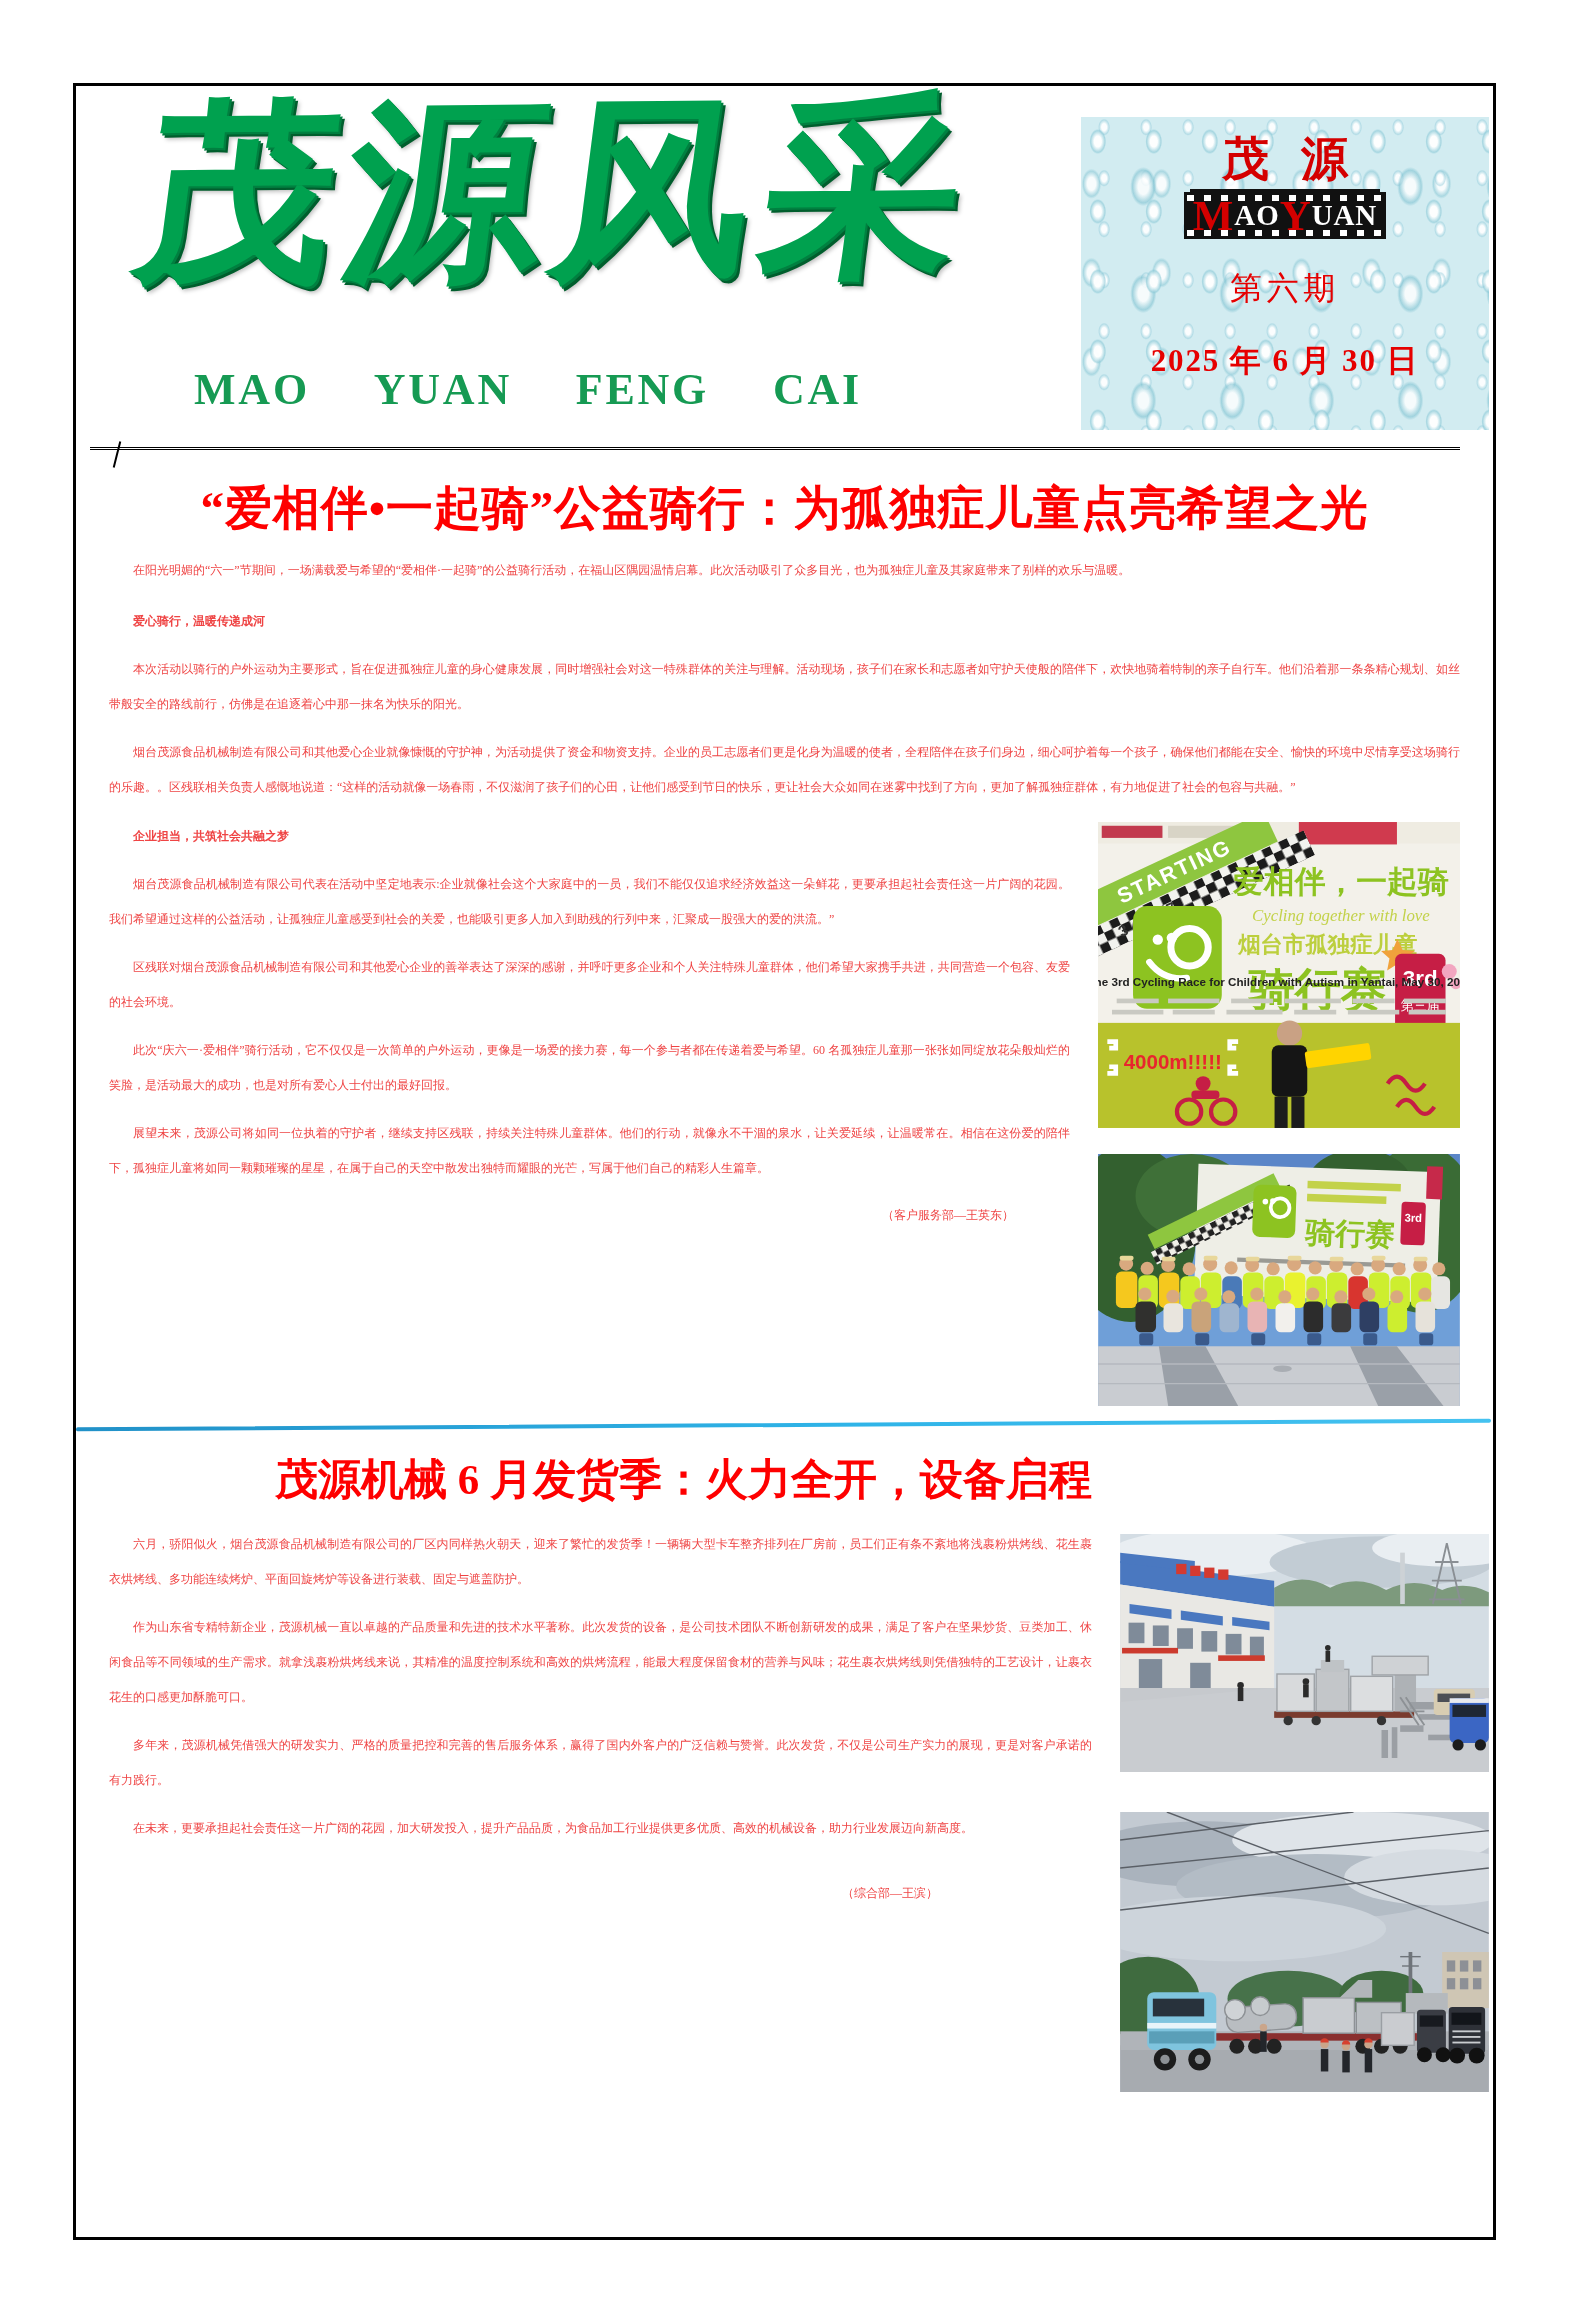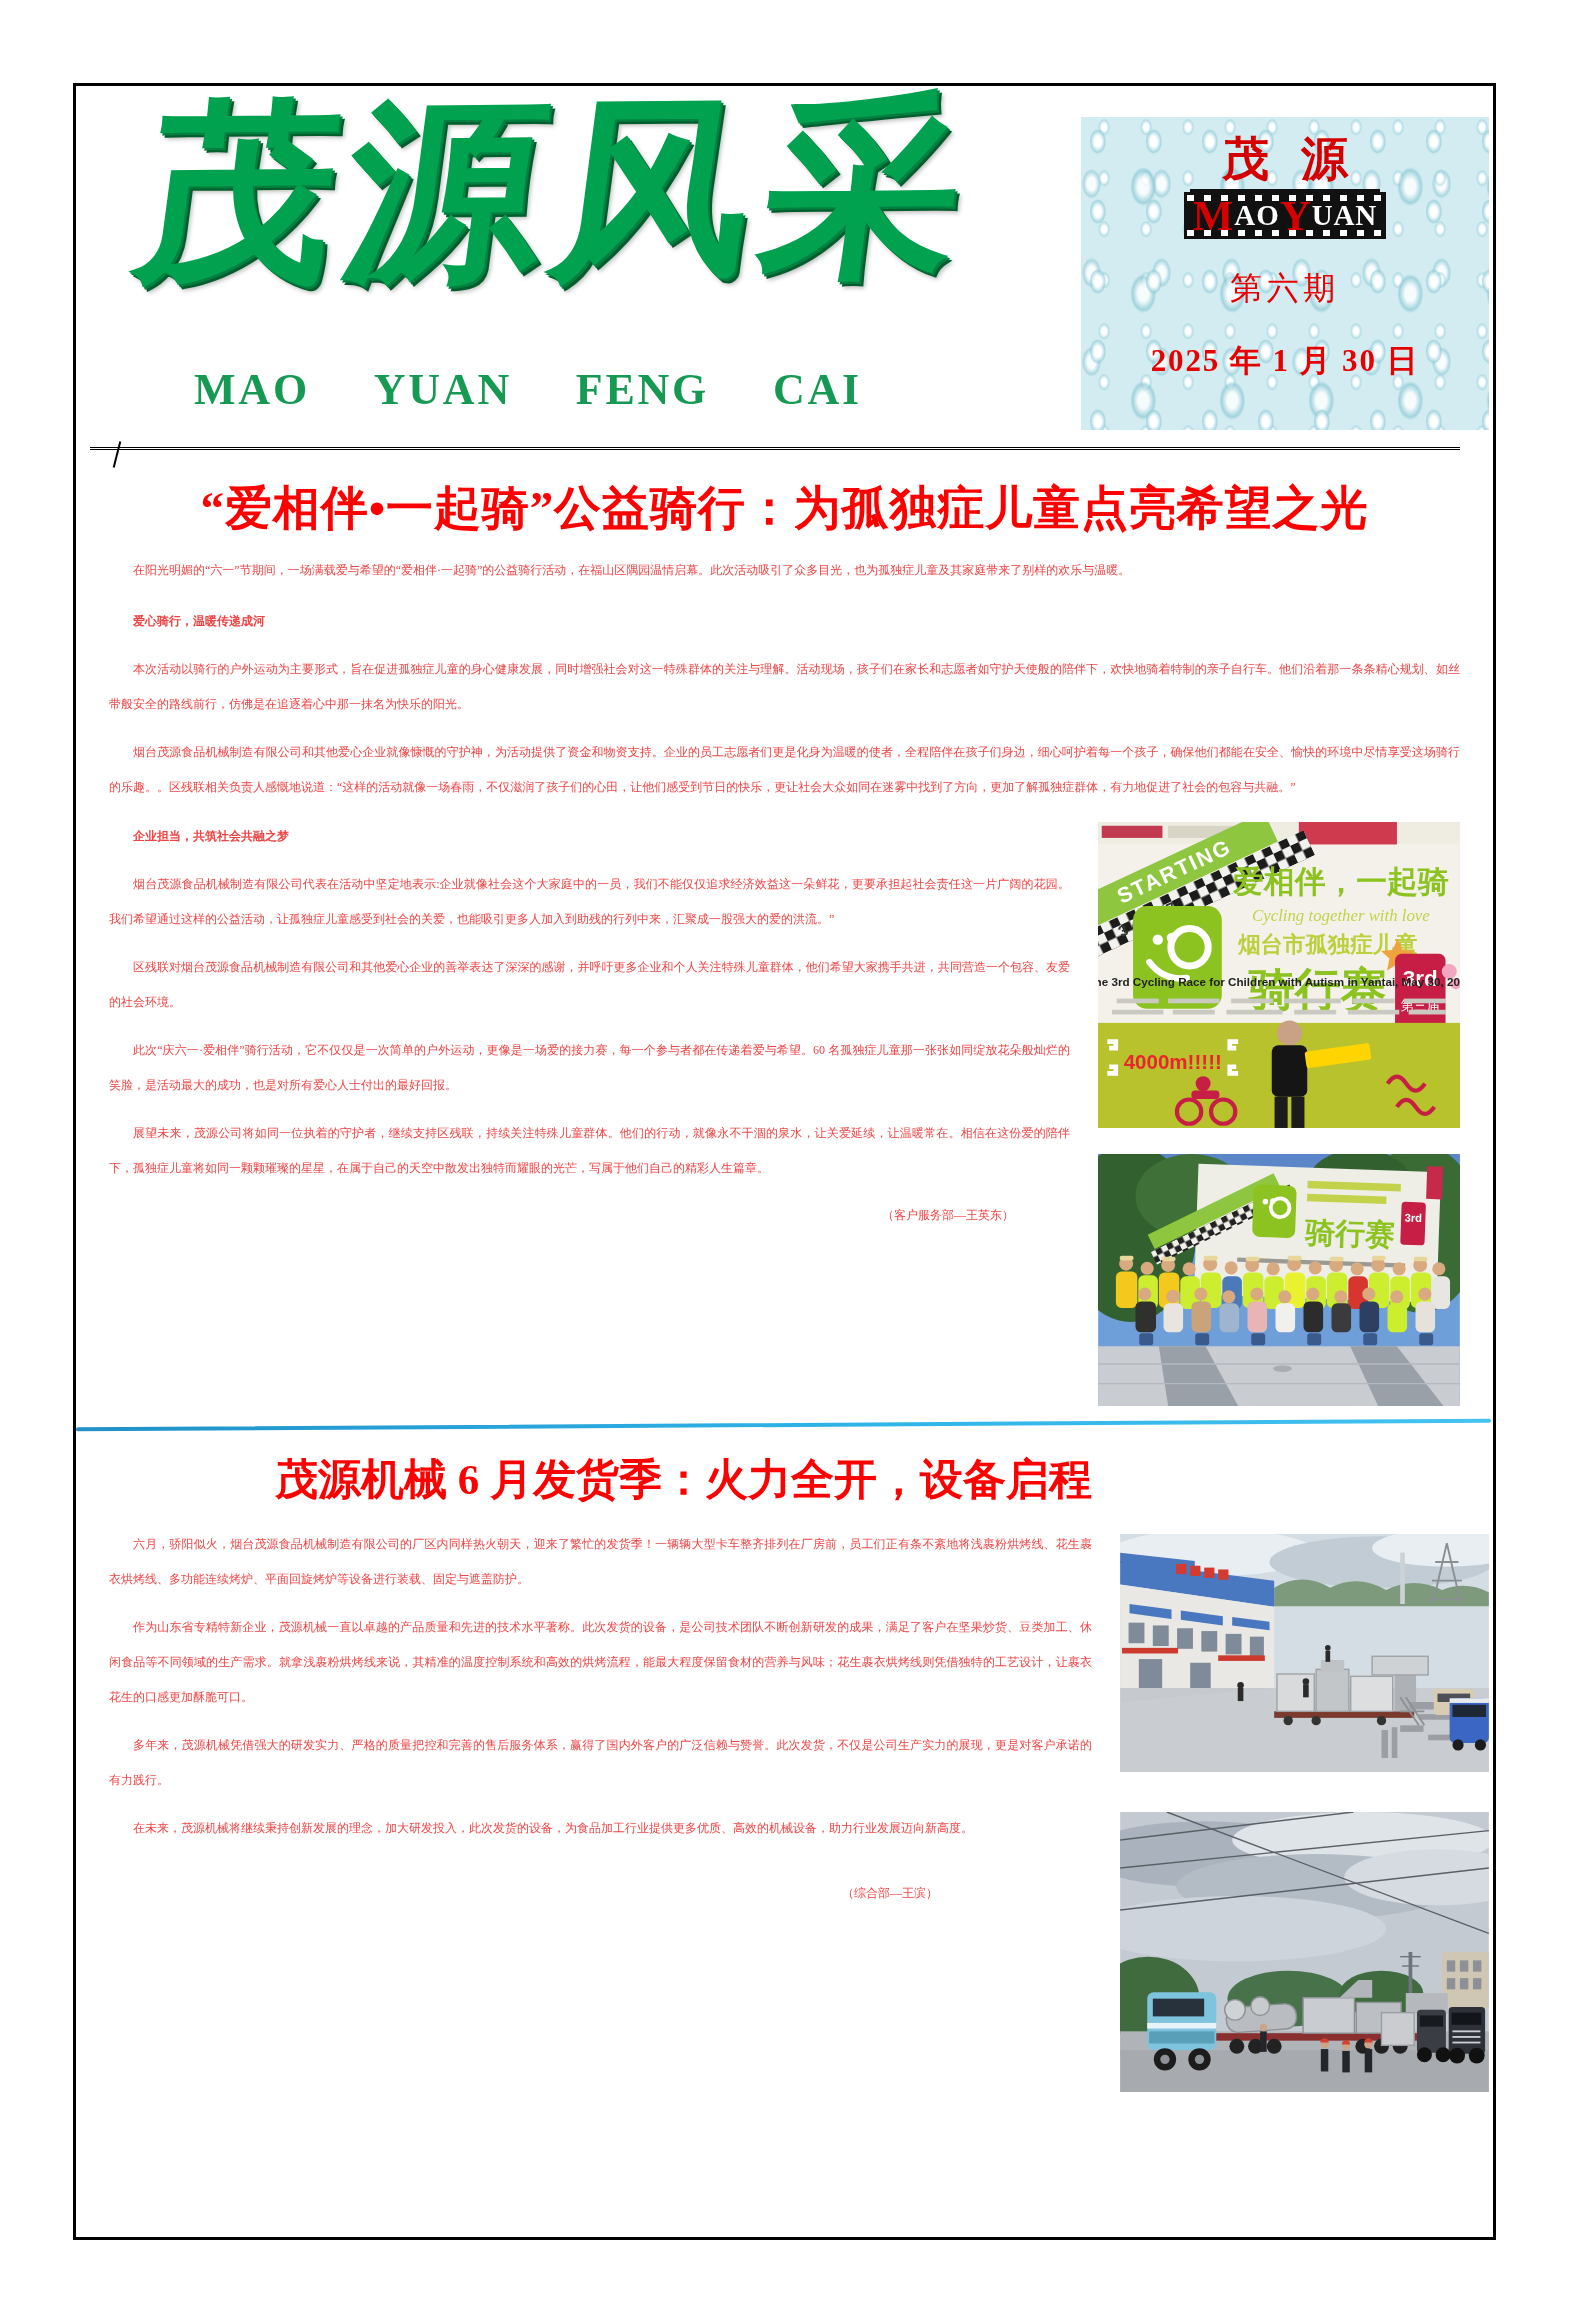--- a/index.html
+++ b/index.html
@@ -83,21 +83,21 @@
         <div>
           <span class="logo-cn">茂源</span>
           <div class="logo-strip">
             <span class="red">M</span>
               <span>AO</span>
               <span class="red">Y</span>
               <span>UAN</span>
           </div>
         </div>
         <div class="issue">第六期</div>
-        <div class="idate">2025 年 1 月 30 日</div>
+        <div class="idate">2025 年 6 月 30 日</div>
       </div>
     </div>
 
     <div class="rule">
       <span class="stray"></span>
     </div>
 
     <div>
       <h1 class="a-title a1-title">“爱相伴•一起骑”公益骑行：为孤独症儿童点亮希望之光</h1>
 
@@ -323,21 +323,21 @@
     <div class="divider-blue"></div>
 
     <div>
       <h1 class="a-title a2-title">茂源机械 6 月发货季：火力全开，设备启程</h1>
 
       <div class="row">
         <div class="col-text body-text">
           <p class="para" style="margin-top:4.7px">六月，骄阳似火，烟台茂源食品机械制造有限公司的厂区内同样热火朝天，迎来了繁忙的发货季！一辆辆大型卡车整齐排列在厂房前，员工们正有条不紊地将浅裹粉烘烤线、花生裹衣烘烤线、多功能连续烤炉、平面回旋烤炉等设备进行装载、固定与遮盖防护。</p>
           <p class="para">作为山东省专精特新企业，茂源机械一直以卓越的产品质量和先进的技术水平著称。此次发货的设备，是公司技术团队不断创新研发的成果，满足了客户在坚果炒货、豆类加工、休闲食品等不同领域的生产需求。就拿浅裹粉烘烤线来说，其精准的温度控制系统和高效的烘烤流程，能最大程度保留食材的营养与风味；花生裹衣烘烤线则凭借独特的工艺设计，让裹衣花生的口感更加酥脆可口。</p>
           <p class="para">多年来，茂源机械凭借强大的研发实力、严格的质量把控和完善的售后服务体系，赢得了国内外客户的广泛信赖与赞誉。此次发货，不仅是公司生产实力的展现，更是对客户承诺的有力践行。</p>
-          <p class="para">在未来，茂源机械将继续秉持创新发展的理念，加大研发投入，此次发货的设备，为食品加工行业提供更多优质、高效的机械设备，助力行业发展迈向新高度。</p>
+          <p class="para">在未来，更要承担起社会责任这一片广阔的花园，加大研发投入，提升产品品质，为食品加工行业提供更多优质、高效的机械设备，助力行业发展迈向新高度。</p>
           <p class="byline byline-2">（综合部—王滨）</p>
         </div>
 
         <div class="col-photos ph2">
 
           <svg width="369" height="238" viewBox="0 0 790 510">
             <rect width="790" height="510" fill="#d4dde4"></rect>
             <ellipse cx="200" cy="40" rx="220" ry="50" fill="#e9eef2"></ellipse>
             <ellipse cx="560" cy="60" rx="240" ry="55" fill="#c2ccd4"></ellipse>
             <ellipse cx="700" cy="30" rx="160" ry="40" fill="#e9eef2"></ellipse>

